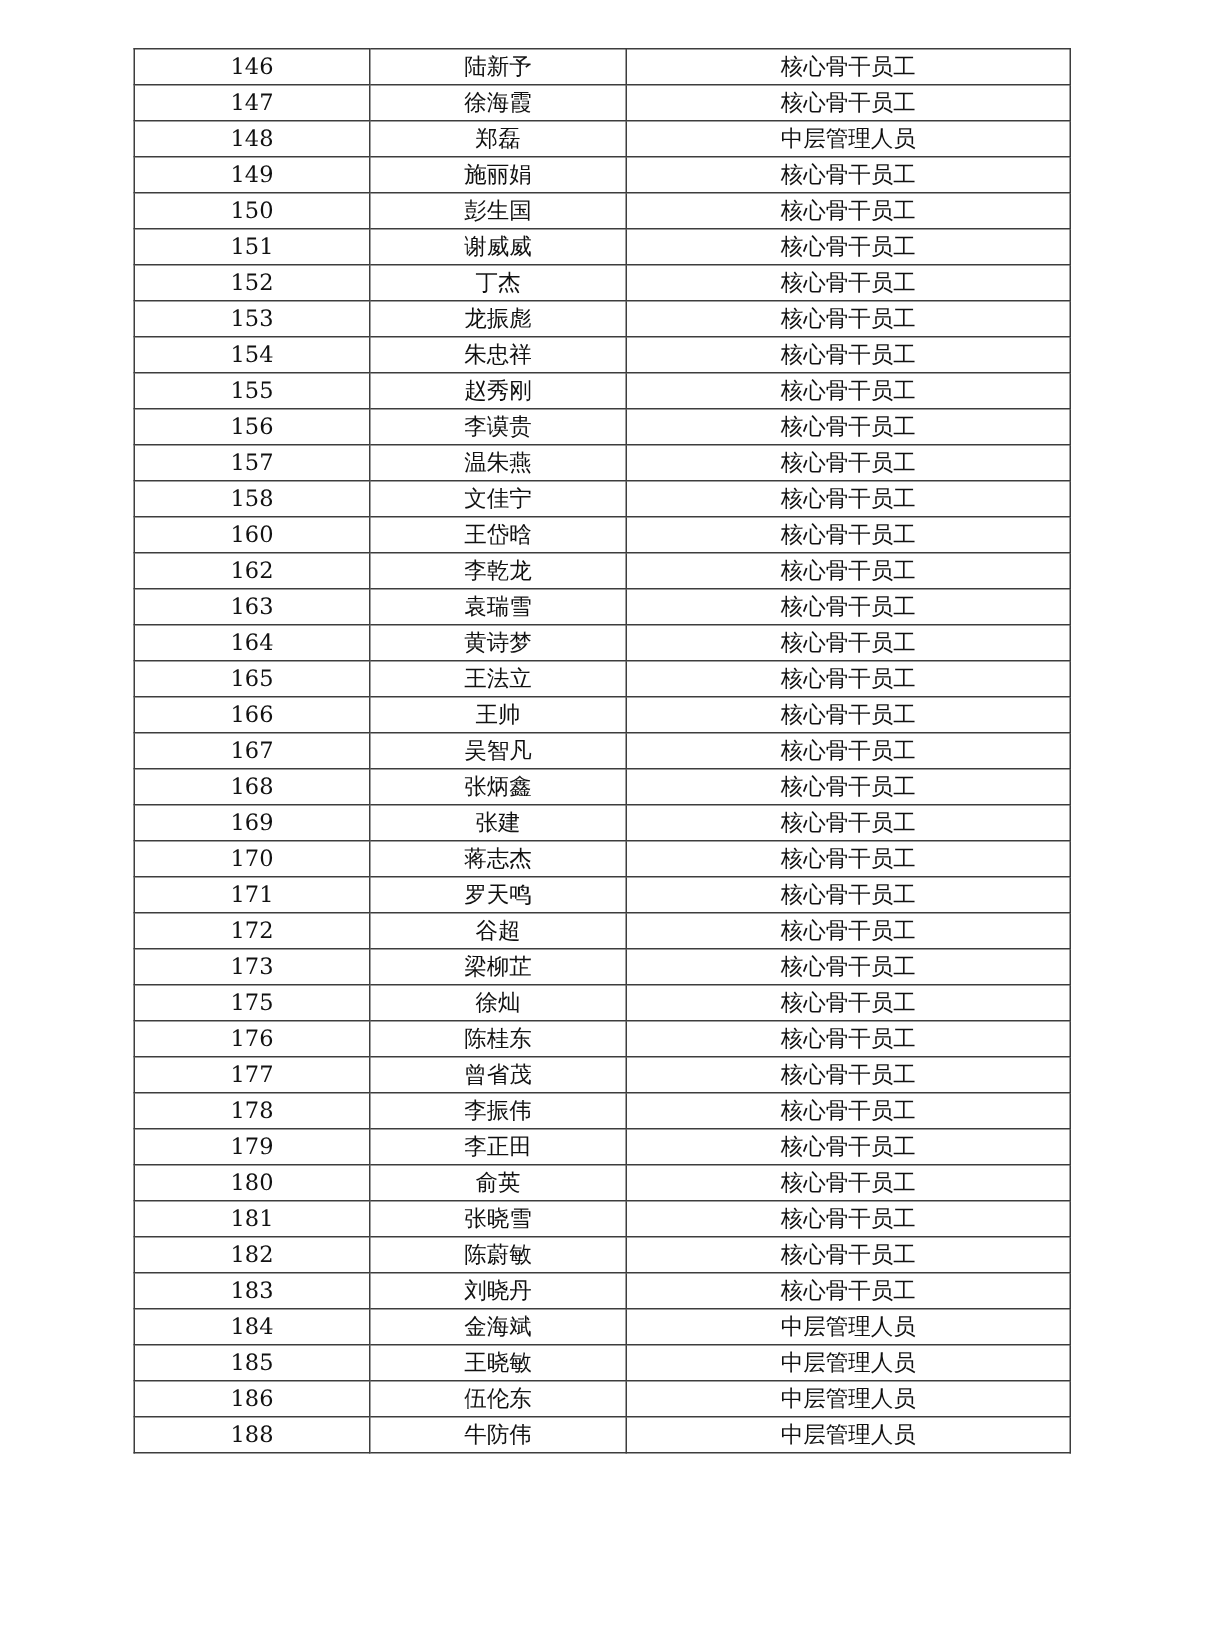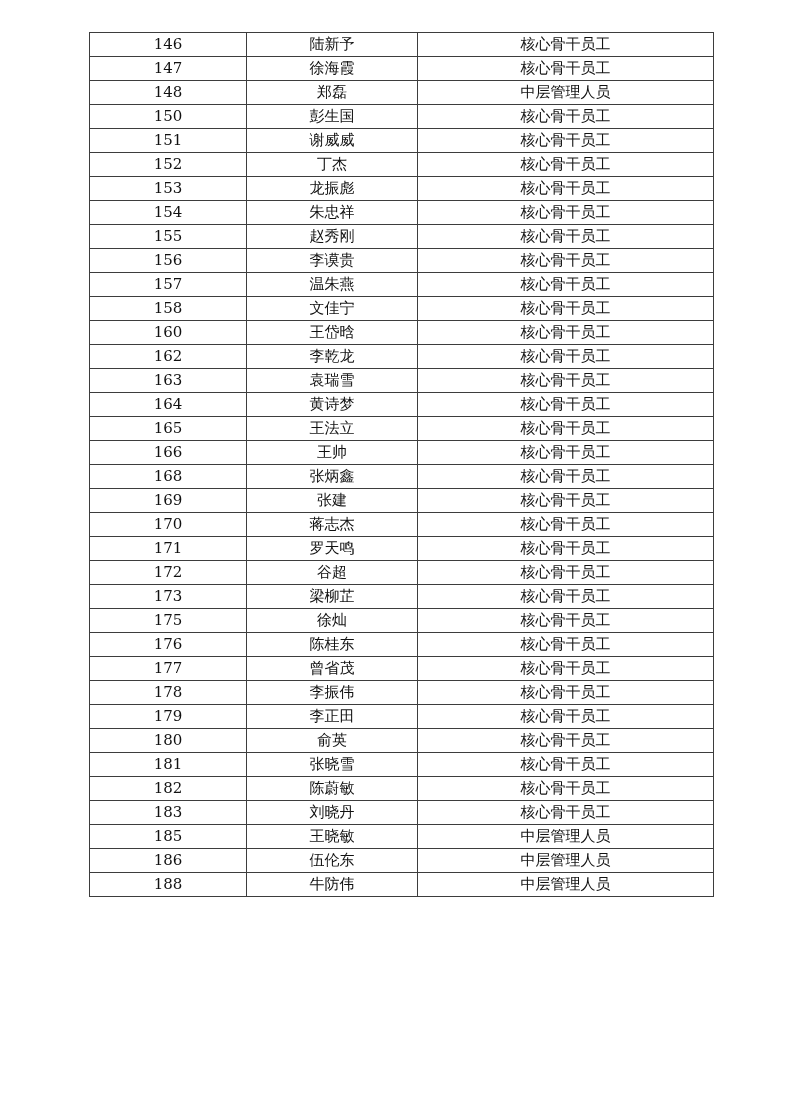--- a/index.html
+++ b/index.html
@@ -67,20 +67,25 @@
           <td>147</td>
           <td>徐海霞</td>
           <td>核心骨干员工</td>
         </tr>
         <tr>
           <td>148</td>
           <td>郑磊</td>
           <td>中层管理人员</td>
         </tr>
         <tr>
+          <td>149</td>
+          <td>施丽娟</td>
+          <td>核心骨干员工</td>
+        </tr>
+        <tr>
           <td>150</td>
           <td>彭生国</td>
           <td>核心骨干员工</td>
         </tr>
         <tr>
           <td>151</td>
           <td>谢威威</td>
           <td>核心骨干员工</td>
         </tr>
         <tr>
@@ -142,20 +147,25 @@
           <td>165</td>
           <td>王法立</td>
           <td>核心骨干员工</td>
         </tr>
         <tr>
           <td>166</td>
           <td>王帅</td>
           <td>核心骨干员工</td>
         </tr>
         <tr>
+          <td>167</td>
+          <td>吴智凡</td>
+          <td>核心骨干员工</td>
+        </tr>
+        <tr>
           <td>168</td>
           <td>张炳鑫</td>
           <td>核心骨干员工</td>
         </tr>
         <tr>
           <td>169</td>
           <td>张建</td>
           <td>核心骨干员工</td>
         </tr>
         <tr>
@@ -215,20 +225,25 @@
         </tr>
         <tr>
           <td>182</td>
           <td>陈蔚敏</td>
           <td>核心骨干员工</td>
         </tr>
         <tr>
           <td>183</td>
           <td>刘晓丹</td>
           <td>核心骨干员工</td>
+        </tr>
+        <tr>
+          <td>184</td>
+          <td>金海斌</td>
+          <td>中层管理人员</td>
         </tr>
         <tr>
           <td>185</td>
           <td>王晓敏</td>
           <td>中层管理人员</td>
         </tr>
         <tr>
           <td>186</td>
           <td>伍伦东</td>
           <td>中层管理人员</td>

